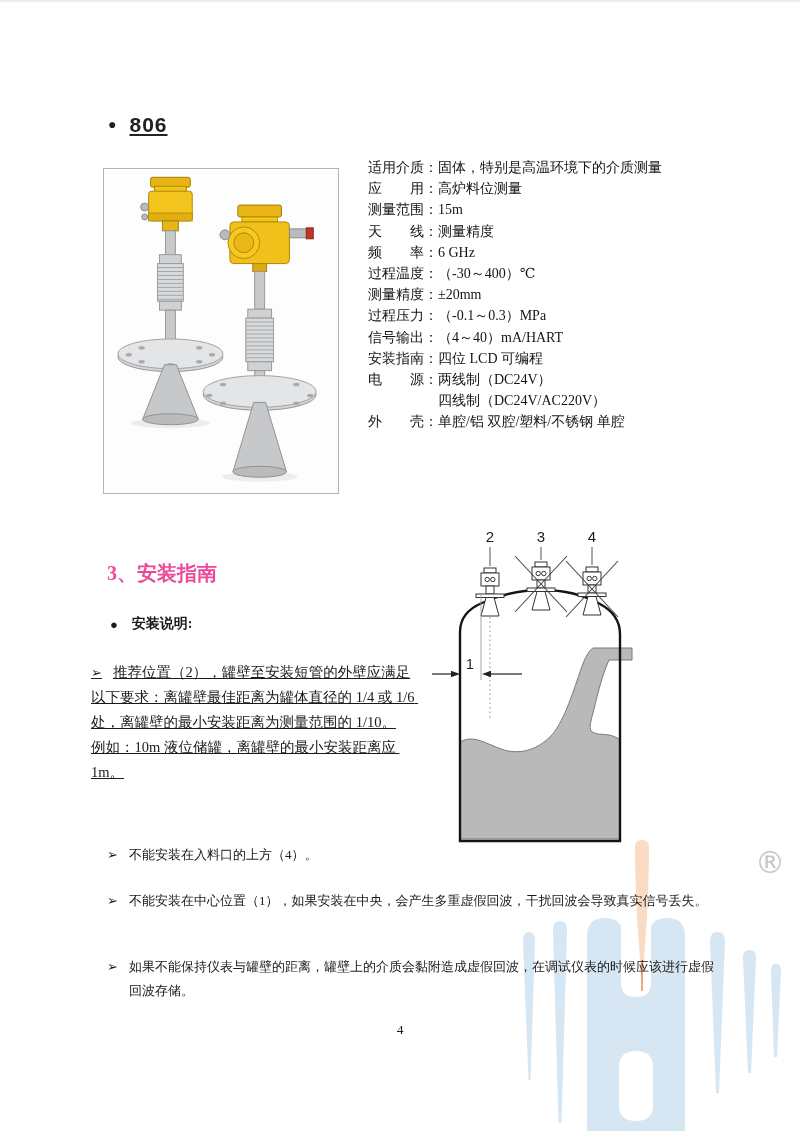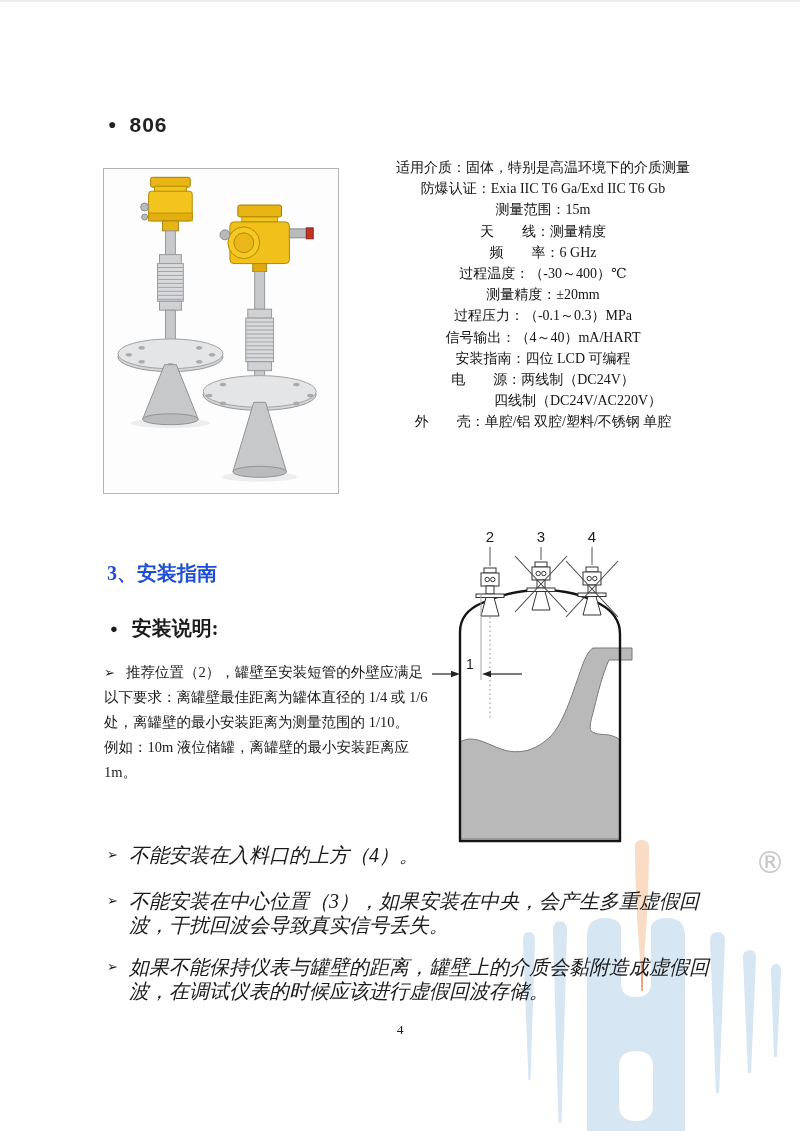--- a/index.html
+++ b/index.html
@@ -7,43 +7,43 @@
     width:800px;height:1131px;position:relative;background:#ffffff;overflow:hidden;
     font-family:"Liberation Serif","DejaVu Serif",serif;color:#1a1a1a;
   }
   .abs{position:absolute;}
   .page-edge{left:0;top:0;width:800px;height:2px;background:#ededed;z-index:2;}
 
   
   .h806{left:108px;top:113px;display:flex;align-items:center;z-index:1;}
   .h806 .dot{font-size:14px;line-height:14px;color:#222;}
   .h806 .model{margin-left:13px;font-family:"Liberation Sans","DejaVu Sans",sans-serif;
-    font-weight:bold;font-size:21px;letter-spacing:1px;color:#222;}
+    font-weight:bold;font-size:21px;letter-spacing:1px;color:#222;text-decoration:underline;}
 
   
   .photo-box{left:103px;top:168px;width:236px;height:326px;border:1px solid #b3b3b3;
     background:#fdfdfd;box-sizing:border-box;z-index:1;}
 
   
-  .specs{left:368px;top:157px;width:350px;z-index:1;text-align:center;}
+  .specs{left:368px;top:157px;width:350px;z-index:1;}
   .spec-row{font-size:14px;line-height:21.2px;white-space:pre;color:#141414;}
 
   
-  .sec-title{left:107px;top:560px;font-size:20px;font-weight:bold;color:#1d4ed8;z-index:1;}
+  .sec-title{left:107px;top:560px;font-size:20px;font-weight:bold;color:#ec4899;z-index:1;}
   .sub-head{left:110px;top:615px;display:flex;align-items:center;z-index:1;}
   .sub-head .dot{font-size:13px;line-height:13px;}
-  .sub-head .lbl{margin-left:14px;font-weight:bold;font-size:20px;}
-
-  
-  .bullet-wrap1{left:104px;top:660px;width:326px;font-size:14.5px;line-height:25px;
-    white-space:pre-wrap;z-index:1;}
+  .sub-head .lbl{margin-left:14px;font-weight:bold;font-size:14px;}
+
+  
+  .bullet-wrap1{left:91px;top:660px;width:326px;font-size:14.5px;line-height:25px;
+    white-space:pre-wrap;z-index:1;text-decoration:underline;}
   .bullet-wrap1 .amark{font-size:13px;margin-right:11px;}
   .bullet-row{left:107px;display:flex;z-index:1;}
   .bullet-row .amark{width:22px;flex:none;font-size:13px;line-height:24px;}
-  .bullet-row .btext{width:588px;font-size:20px;line-height:24px;white-space:pre-wrap;font-style:italic;}
+  .bullet-row .btext{width:588px;font-size:13px;line-height:24px;white-space:pre-wrap;}
   .b2{top:843px;} .b3{top:889px;} .b4{top:955px;}
 
   
   .diagram{left:430px;top:520px;width:232px;height:330px;z-index:1;}
   .diagram text{font-family:"Liberation Sans","DejaVu Sans",sans-serif;}
 
   
   .pagenum{left:0;top:1022px;width:800px;text-align:center;font-size:13.5px;z-index:1;}
 
   
@@ -146,21 +146,21 @@
         <ellipse cx="120" cy="217" rx="3.2" ry="1.8"></ellipse>
       </g>
       <polygon points="151,235 163,235 184,305 130,305" fill="#c6c8ca" stroke="#8f9193"></polygon>
       <ellipse cx="157" cy="305" rx="27" ry="5.5" fill="#b9bbbd" stroke="#8f9193"></ellipse>
     </g>
   </svg>
 </div>
 
 <div class="abs specs">
   <div class="spec-row">适用介质：固体，特别是高温环境下的介质测量</div>
-  <div class="spec-row">防爆认证：Exia IIC T6 Ga/Exd IIC T6 Gb</div>
+  <div class="spec-row">应　　用：高炉料位测量</div>
   <div class="spec-row">测量范围：15m</div>
   <div class="spec-row">天　　线：测量精度</div>
   <div class="spec-row">频　　率：6 GHz</div>
   <div class="spec-row">过程温度：（-30～400）℃</div>
   <div class="spec-row">测量精度：±20mm</div>
   <div class="spec-row">过程压力：（-0.1～0.3）MPa</div>
   <div class="spec-row">信号输出：（4～40）mA/HART</div>
   <div class="spec-row">安装指南：四位 LCD 可编程</div>
   <div class="spec-row">电　　源：两线制（DC24V）</div>
   <div class="spec-row">　　　　　四线制（DC24V/AC220V）</div>
@@ -243,20 +243,20 @@
     <text x="162" y="22" font-size="15" text-anchor="middle" fill="#1a1a1a">4</text>
   </svg>
 </div>
 
 <div class="abs bullet-row b2">
   <span class="amark">➢</span>
   <div class="btext">不能安装在入料口的上方（4）。</div>
 </div>
 <div class="abs bullet-row b3">
   <span class="amark">➢</span>
-  <div class="btext">不能安装在中心位置（3），如果安装在中央，会产生多重虚假回波，干扰回波会导致真实信号丢失。</div>
+  <div class="btext">不能安装在中心位置（1），如果安装在中央，会产生多重虚假回波，干扰回波会导致真实信号丢失。</div>
 </div>
 <div class="abs bullet-row b4">
   <span class="amark">➢</span>
   <div class="btext">如果不能保持仪表与罐壁的距离，罐壁上的介质会黏附造成虚假回波，在调试仪表的时候应该进行虚假回波存储。</div>
 </div>
 
 <div class="abs pagenum">4</div>
 
 </body></html>

